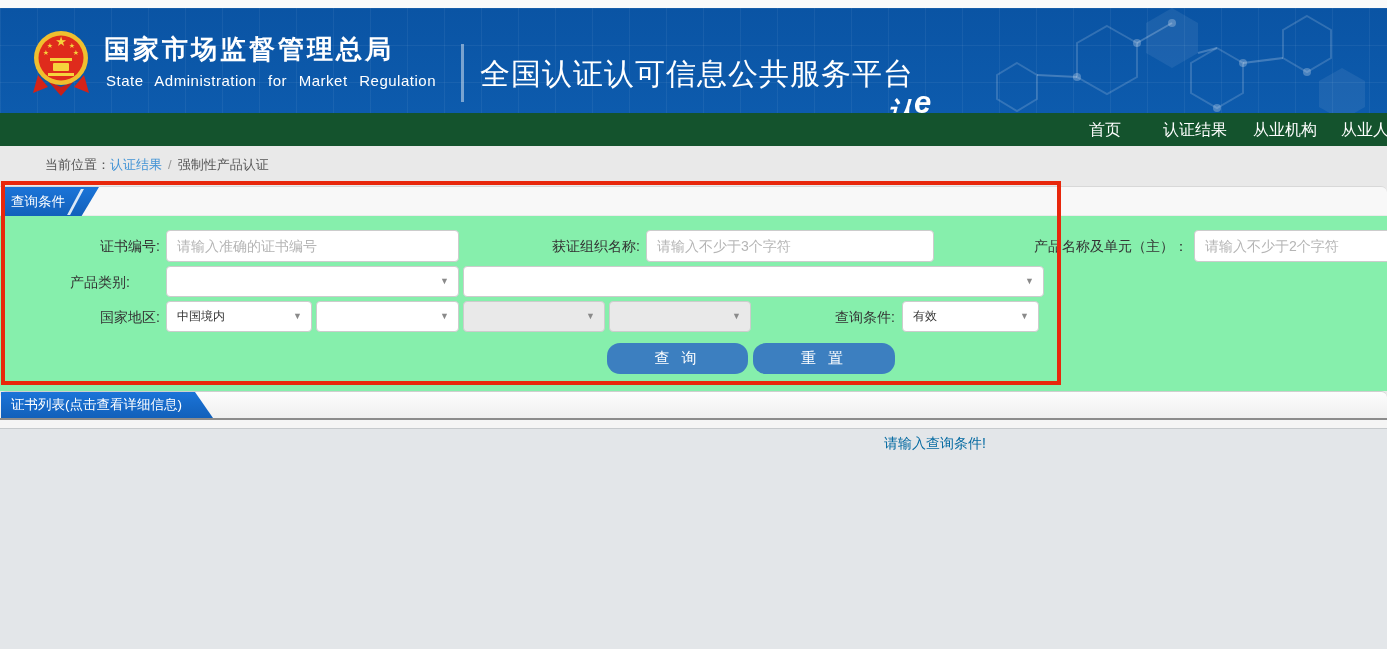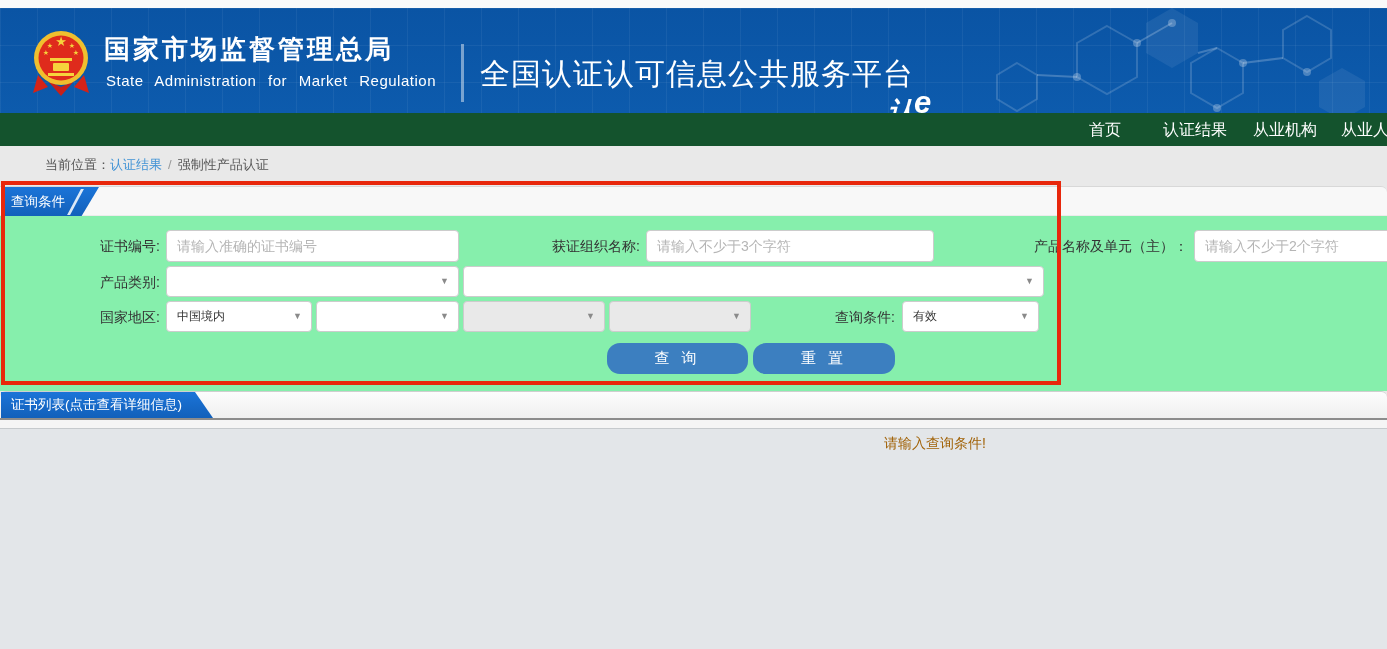--- a/index.html
+++ b/index.html
@@ -84,21 +84,21 @@
                     border-top:1px solid #cfcfcf; border-bottom:2px solid #8c8c8c;
                     border-radius:6px 6px 0 0; }
   .tab-results { position:absolute; left:1px; top:0; width:212px; height:26px; line-height:26px;
                  padding-left:10px; color:#fff; font-size:13.5px; white-space:nowrap; cursor:pointer;
                  background:linear-gradient(180deg,#1b74d8,#1260ba);
                  clip-path:polygon(0 0,calc(100% - 18px) 0,100% 100%,0 100%); }
   .gap-strip { position:absolute; left:0; top:420px; width:100%; height:8px; background:#f5f5f5; }
   .results-body { position:absolute; left:0; top:428px; width:100%; height:221px;
                   background:#e3e6e9; border-top:1px solid #c6cacd; }
   .empty-msg { position:absolute; left:935px; top:6px; transform:translateX(-50%);
-               font-size:14px; color:#a16207; white-space:nowrap; }
+               font-size:14px; color:#0369a1; white-space:nowrap; }
 </style>
 </head>
 <body>
 
 <div class="screen">
 
   <div class="top-strip"></div>
 
   <div class="hdr">
     <svg class="hexes" width="400" height="105" viewBox="0 0 400 105">
@@ -173,21 +173,21 @@
 
   <div class="panel-body">
 
     <div class="lbl r1" style="left:40px;width:120px;">证书编号:</div>
     <input class="inp r1" style="left: 166px; width: 293px;" placeholder="请输入准确的证书编号">
     <div class="lbl r1" style="left:500px;width:140px;">获证组织名称:</div>
     <input class="inp r1" style="left: 646px; width: 288px;" placeholder="请输入不少于3个字符">
     <div class="lbl r1" style="left:1020px;width:168px;">产品名称及单元（主）：</div>
     <input class="inp r1" style="left: 1194px; width: 246px;" placeholder="请输入不少于2个字符">
 
-    <div class="lbl r2" style="left:40px;width:120px;">产品类别:</div>
+    <div class="lbl r2" style="left:40px;width:120px;text-align:center;">产品类别:</div>
     <div class="sel r2" style="left:166px;width:293px;">
       <span class="val"></span>
       <span class="arr">▼</span>
     </div>
     <div class="sel r2" style="left:463px;width:581px;">
       <span class="val"></span>
       <span class="arr">▼</span>
     </div>
 
     <div class="lbl r3" style="left:40px;width:120px;">国家地区:</div>

